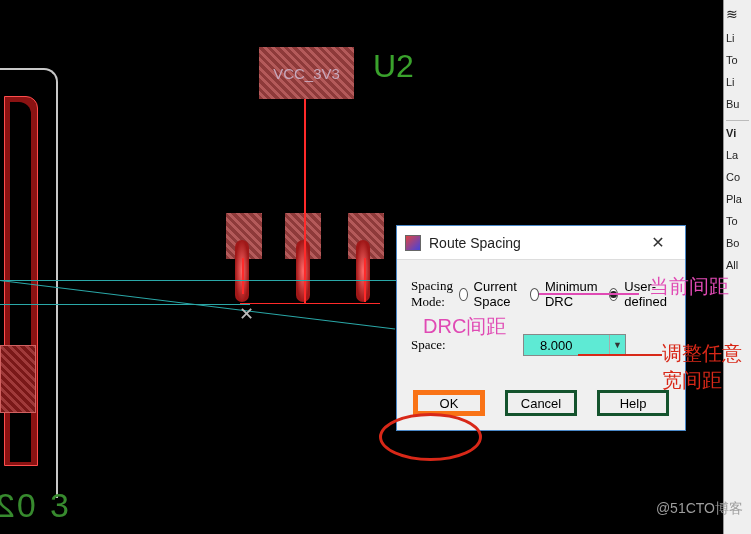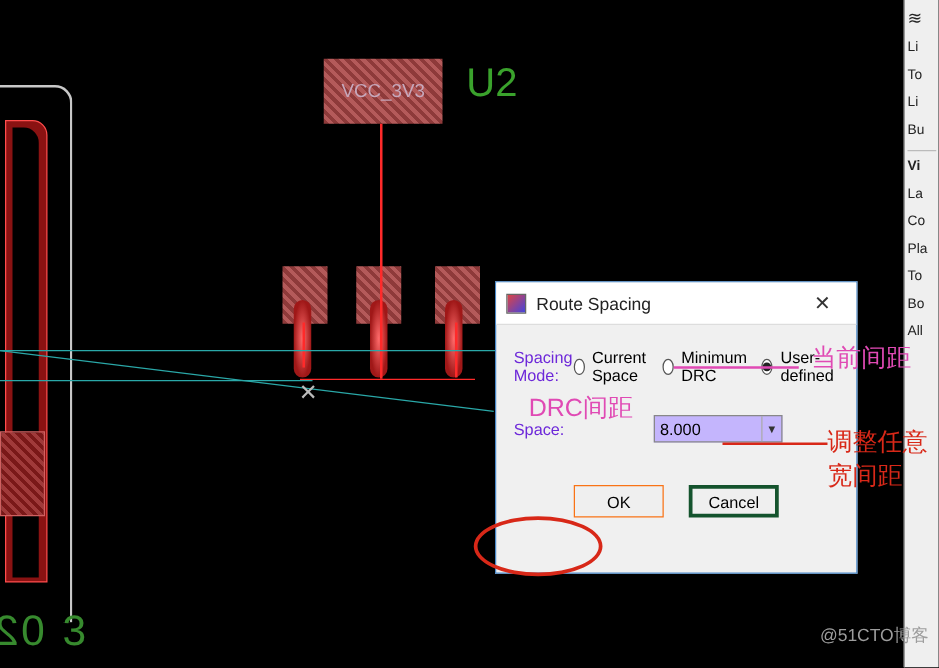--- a/index.html
+++ b/index.html
@@ -125,21 +125,21 @@
     background:#efefef; border-left:1px solid #999;
     font-size:11px; color:#222; padding:6px 2px;
   }
   .rpanel div{ margin-bottom:10px; white-space:nowrap;}
   .rpanel hr{border:none;border-top:1px solid #bbb;margin:6px 0;}
 
   
   .dialog {
     position:absolute;
     left:396px; top:225px;
-    width:290px; height:234px;
+    width:290px; height:206px;
     background:#f0f0f0;
     border:1px solid #4a88c8;
     box-shadow:3px 3px 5px rgba(0,0,0,.4);
   }
   .titlebar {
     height:34px; background:#fff;
     display:flex; align-items:center;
     padding:0 8px; border-bottom:1px solid #ddd;
   }
   .titlebar .appicon {
@@ -147,43 +147,43 @@
     background:linear-gradient(135deg,#d44,#44d);
     border:1px solid #666;
   }
   .titlebar .tlabel { flex:1; color:#222; font-size:14px;}
   .titlebar .close {
     width:38px;height:28px;display:flex;align-items:center;justify-content:center;
     font-size:16px; color:#333; cursor:pointer;
   }
   .dbody { padding:18px 14px 10px 14px; }
   .row { display:flex; align-items:center; margin-bottom:10px; }
-  .row .lab { width:112px; color:#6d28d9; }
+  .row .lab { width:112px; color:#000000;font-family:Liberation Serif, serif; }
   .radios { display:flex; flex-direction:row; gap:8px;}
   .radio { display:flex; align-items:center; gap:6px; cursor:pointer;}
   .radio .circ {
     width:13px;height:13px;border:1px solid #555;border-radius:50%;
     display:flex;align-items:center;justify-content:center;background:#fff;
   }
   .radio.sel .circ::after{content:"";width:7px;height:7px;border-radius:50%;background:#222;}
   .space-row{margin-top:24px;}
   .combo {
-    width:103px;height:22px;border:1px solid #888;background:#c4b5fd;
-    display:flex;align-items:center;padding:0 16px 0 4px;position:relative;
+    width:103px;height:22px;border:1px solid #888;background:#5eead4;
+    display:flex;align-items:center;padding:0 16px 0 16px;position:relative;
   }
   .combo .arrow{
     position:absolute;right:0;top:0;bottom:0;width:16px;
     border-left:1px solid #aaa;display:flex;align-items:center;justify-content:center;font-size:9px;color:#333;
   }
   .btn-row{display:flex;gap:20px;justify-content:center;margin-top:34px;}
   .btn{
     width:72px;height:26px;border:3px solid #14532d;background:#efefef;
     display:flex;align-items:center;justify-content:center;font-size:13px;cursor:pointer;
   }
-  .btn.ok{border:1px solid #f97316;}
+  .btn.ok{border:5px solid #f97316;}
 
   
   .ann{position:absolute;font-family:"Microsoft YaHei",Arial,sans-serif;font-size:20px;}
   .ann.magenta{color:#e04ab4;}
   .ann.red{color:#d82818;}
   .ann .underline{position:absolute;height:2px;background:currentColor;}
   .ellipse{
     position:absolute;left:379px;top:413px;width:103px;height:48px;
     border:3px solid #d82818;border-radius:50%;
   }
@@ -269,20 +269,21 @@
     <div class="row space-row">
       <div class="lab">Space:</div>
       <div class="combo">
         <span>8.000</span>
         <span class="arrow">▼</span>
       </div>
     </div>
     <div class="btn-row">
       <div class="btn ok">OK</div>
       <div class="btn">Cancel</div>
+      <div class="btn">Help</div>
     </div>
   </div>
 </div>
 
 <div class="ann magenta" style="left:423px;top:313px;">DRC间距</div>
 
 <div class="ann magenta" style="left:649px;top:273px;white-space:nowrap;">
   <span>当前间距</span>
   <span class="underline" style="left:-110px;top:20px;width:100px;"></span>
 </div>

